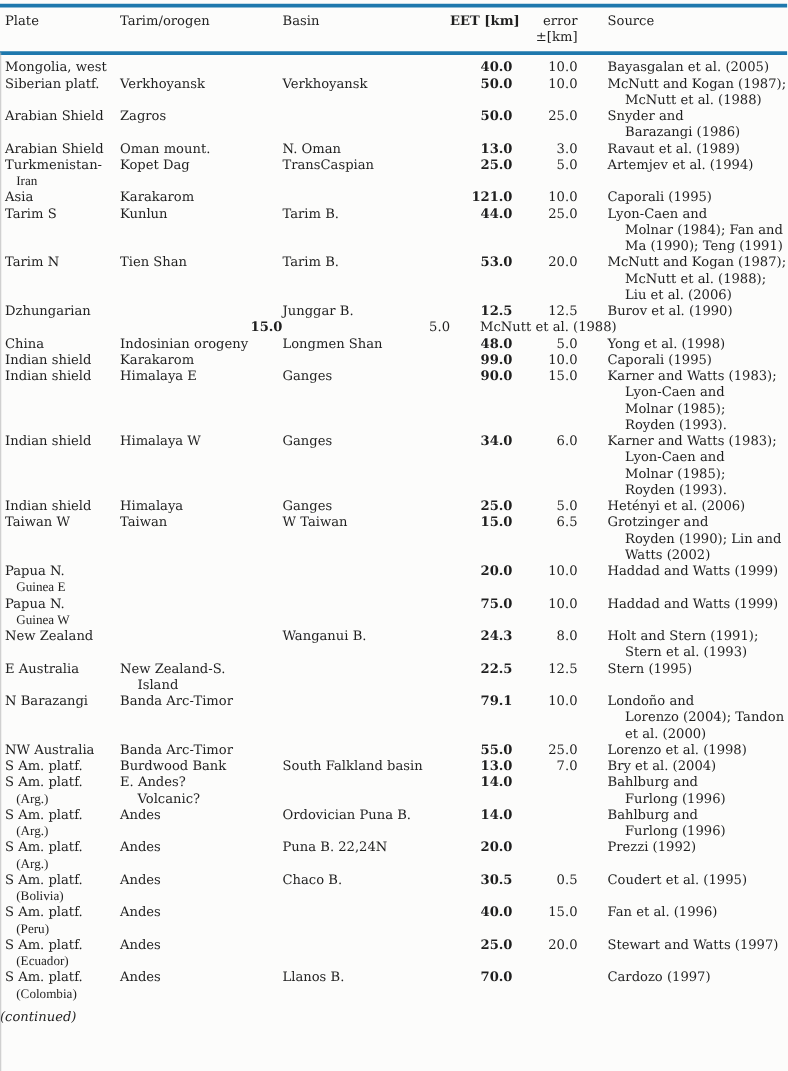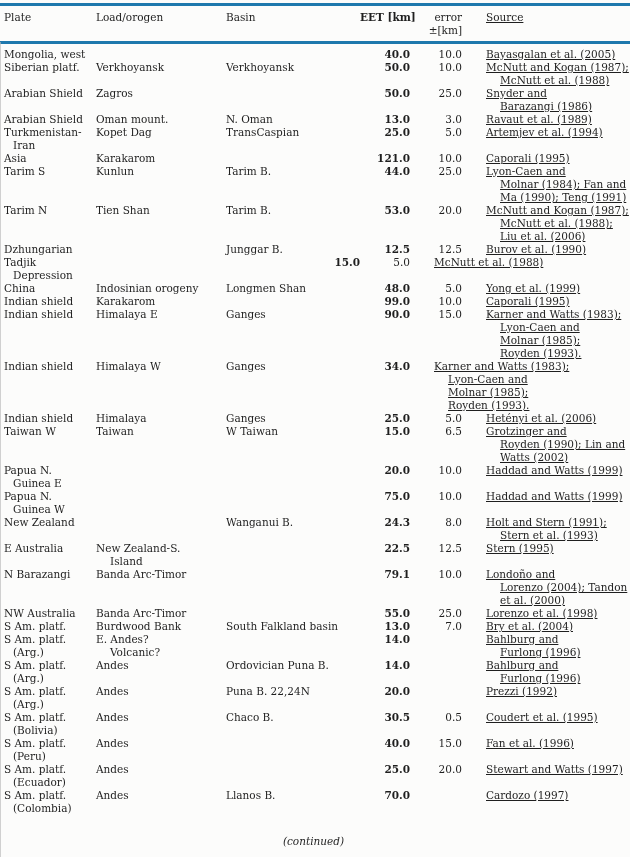--- a/index.html
+++ b/index.html
@@ -14,38 +14,38 @@
   }
   .rule{height:3px;background:#1e78ad;}
   .edge-line{position:absolute;left:0;top:42px;bottom:0;width:1px;background:#b9b9b9;opacity:.65;}
   .hdr,.row{display:grid;grid-template-columns:92px 130px 134px 50px 52px 1fr;}
   .hdr{padding:5px 3px 4px 4px;}
   .rows{padding:4px 3px 0 4px;}
   .line{height:13px;line-height:13px;white-space:nowrap;}
   .cell{overflow:visible;}
   .c-eet,.c-err{text-align:right;}
   .c-eet .line{font-weight:700;}
-  .c-src{padding-left:24px;text-decoration:underline;}
+  .c-src{padding-left:24px;}
   .c-src .line.cont{padding-left:14px;}
   .c-load .line.cont{padding-left:14px;}
-  .c-plate .line.cont{padding-left:9px;}
-  .footer{margin-top:20px;padding-right:3px;text-align:center;font-style:italic;}
+  .c-plate .line.cont{padding-left:9px;font-family:Liberation Serif, serif;}
+  .footer{margin-top:6px;padding-right:3px;text-align:left;font-style:italic;}
 </style>
 </head>
 <body>
 
 <div class="page">
   <div class="rule"></div>
 
   <div class="hdr">
     <div class="cell c-plate">
       <div class="line">Plate</div>
     </div>
     <div class="cell c-load">
-      <div class="line">Load/orogen</div>
+      <div class="line">Tarim/orogen</div>
     </div>
     <div class="cell c-basin">
       <div class="line">Basin</div>
     </div>
     <div class="cell c-eet">
       <div class="line">EET [km]</div>
     </div>
     <div class="cell c-err">
       <div class="line">error</div>
       <div class="line">±[km]</div>
@@ -229,24 +229,20 @@
           <div class="line">12.5</div>
         </div>
         <div class="cell c-err">
           <div class="line">12.5</div>
         </div>
         <div class="cell c-src">
           <div class="line">Burov et al. (1990)</div>
         </div>
       </div>
       <div class="row">
-        <div class="cell c-plate">
-          <div class="line">Tadjik</div>
-          <div class="line cont">Depression</div>
-        </div>
         <div class="cell c-basin"></div>
         <div class="cell c-eet">
           <div class="line">15.0</div>
         </div>
         <div class="cell c-err">
           <div class="line">5.0</div>
         </div>
         <div class="cell c-src">
           <div class="line">McNutt et al. (1988)</div>
         </div>
@@ -261,21 +257,21 @@
         <div class="cell c-basin">
           <div class="line">Longmen Shan</div>
         </div>
         <div class="cell c-eet">
           <div class="line">48.0</div>
         </div>
         <div class="cell c-err">
           <div class="line">5.0</div>
         </div>
         <div class="cell c-src">
-          <div class="line">Yong et al. (1999)</div>
+          <div class="line">Yong et al. (1998)</div>
         </div>
       </div>
       <div class="row">
         <div class="cell c-plate">
           <div class="line">Indian shield</div>
         </div>
         <div class="cell c-load">
           <div class="line">Karakarom</div>
         </div>
         <div class="cell c-basin"></div>
@@ -317,20 +313,23 @@
           <div class="line">Indian shield</div>
         </div>
         <div class="cell c-load">
           <div class="line">Himalaya W</div>
         </div>
         <div class="cell c-basin">
           <div class="line">Ganges</div>
         </div>
         <div class="cell c-eet">
           <div class="line">34.0</div>
+        </div>
+        <div class="cell c-err">
+          <div class="line">6.0</div>
         </div>
         <div class="cell c-src">
           <div class="line">Karner and Watts (1983);</div>
           <div class="line cont">Lyon-Caen and</div>
           <div class="line cont">Molnar (1985);</div>
           <div class="line cont">Royden (1993).</div>
         </div>
       </div>
       <div class="row">
         <div class="cell c-plate">

